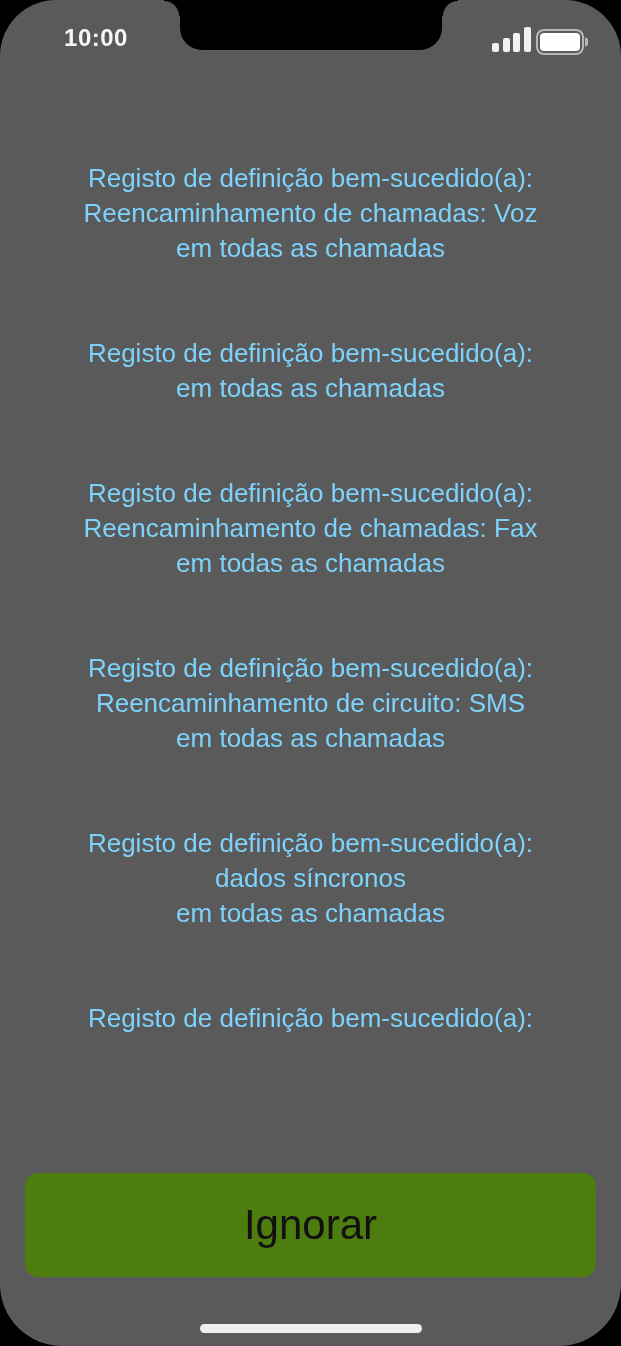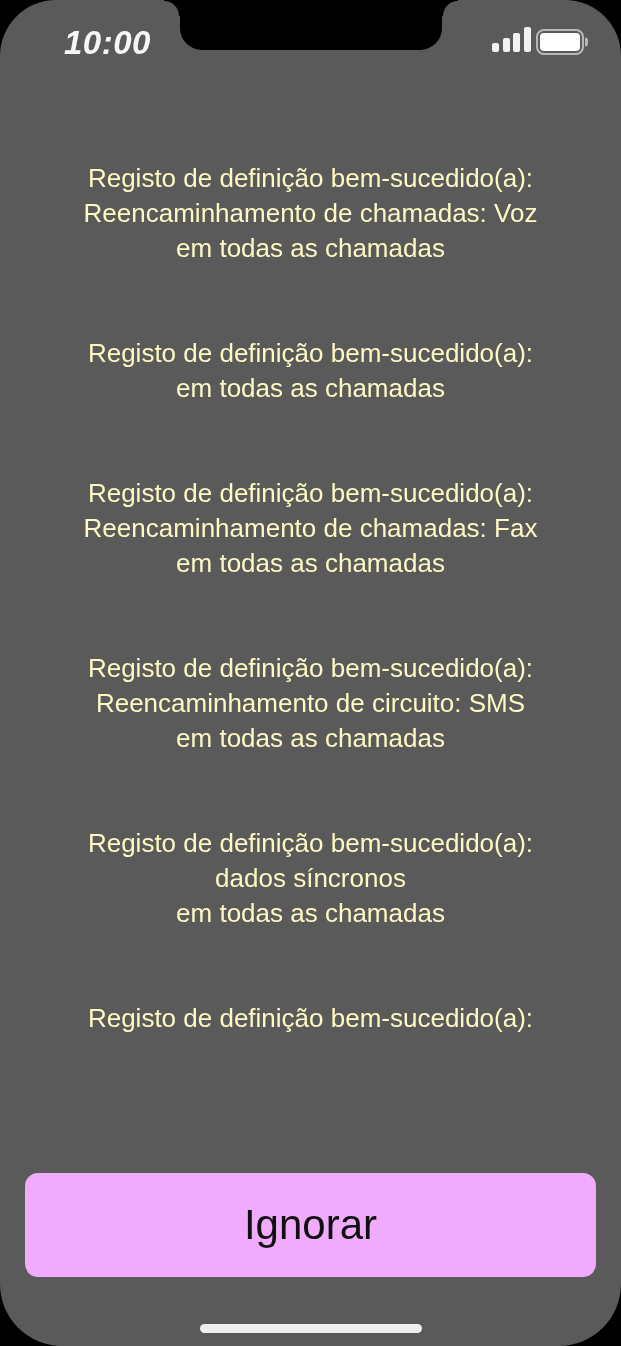--- a/index.html
+++ b/index.html
@@ -24,23 +24,23 @@
   .notch::before{
     left:-16px;
     background:radial-gradient(circle 16px at 0% 100%, rgba(0,0,0,0) 0 14.5px, #000 15.5px);
   }
   .notch::after{
     right:-16px;
     background:radial-gradient(circle 16px at 100% 100%, rgba(0,0,0,0) 0 14.5px, #000 15.5px);
   }
   
   .time{
-    position:absolute;left:64px;top:24px;width:80px;
-    font-size:33px;font-weight:600;color:#f7f7f7;text-align:center;
-    letter-spacing:.5px;z-index:6;font-style:italic;
+    position:absolute;left:56px;top:24px;width:80px;
+    font-size:24px;font-weight:600;color:#f7f7f7;text-align:center;
+    letter-spacing:.5px;z-index:6;
   }
   .signal{
     position:absolute;left:492px;top:27px;height:25px;
     display:flex;align-items:flex-end;gap:3.5px;z-index:6;
   }
   .signal i{display:block;width:7px;background:#f2f2f2;border-radius:2px;}
   .signal i:nth-child(1){height:9px;}
   .signal i:nth-child(2){height:14px;}
   .signal i:nth-child(3){height:19px;}
   .signal i:nth-child(4){height:25px;}
@@ -50,28 +50,28 @@
   }
   .battery .fill{position:absolute;inset:2px;background:#fff;border-radius:4px;}
   .battery .nub{
     position:absolute;right:-6px;top:50%;transform:translateY(-50%);
     width:3.5px;height:9px;background:rgba(240,240,240,.62);
     border-radius:0 3px 3px 0;
   }
   
   .messages{
     position:absolute;left:14px;right:14px;top:161px;height:944px;
-    overflow:hidden;text-align:center;color:#fef9c3;
+    overflow:hidden;text-align:center;color:#7dd3fc;
     font-size:26px;line-height:35px;z-index:2;
   }
   .messages p{margin:0 0 70px 0;padding:0;}
   
   .ignore-btn{
     position:absolute;left:25px;top:1173px;width:571px;height:104px;
-    background:#f0abfc;border:none;border-radius:13px;
+    background:#4d7c0f;border:none;border-radius:13px;
     font-family:inherit;font-size:42px;font-weight:400;color:#111;
     display:flex;align-items:center;justify-content:center;
     cursor:pointer;z-index:4;padding:0;
   }
   
   .home-indicator{
     position:absolute;left:200px;top:1324px;width:222px;height:9px;
     background:#efefef;border-radius:5px;z-index:6;
   }
 </style>

